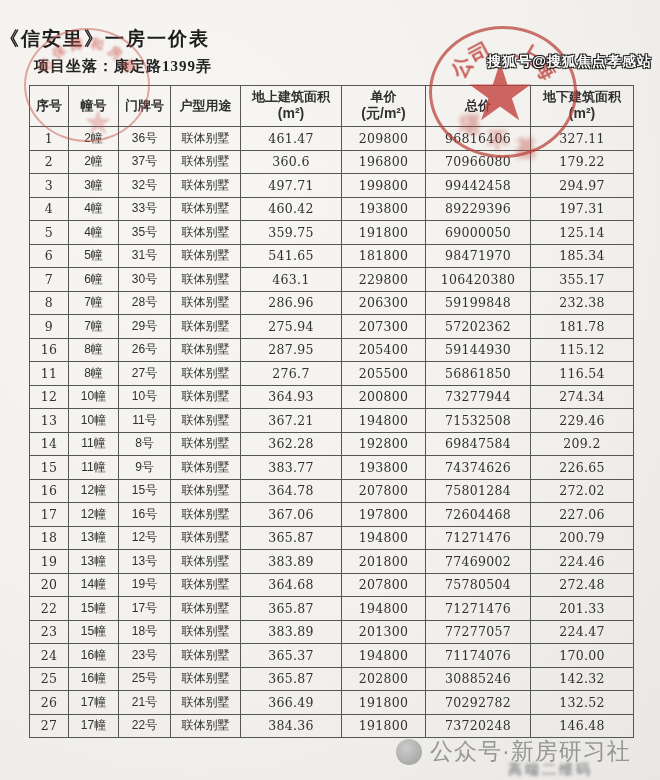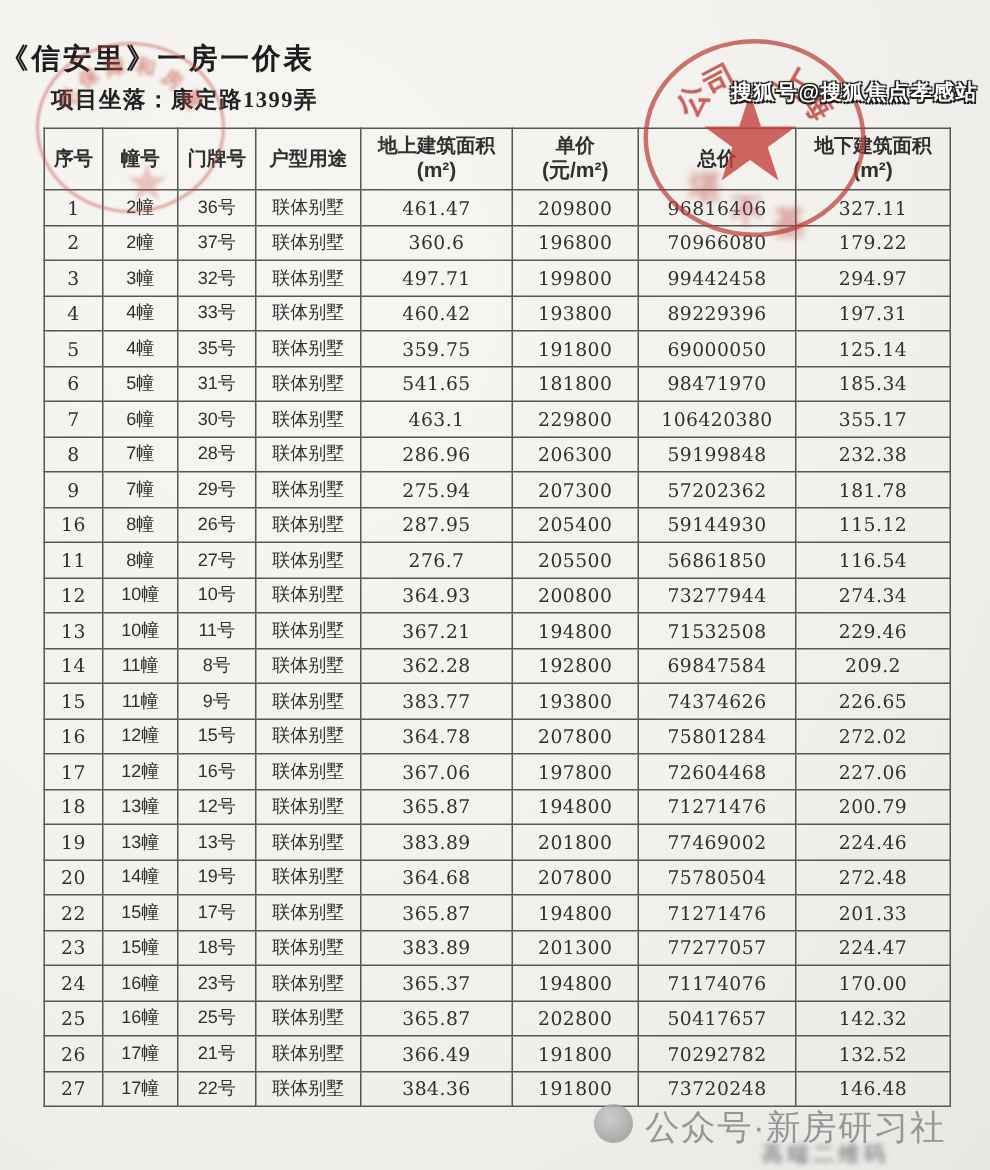--- a/index.html
+++ b/index.html
@@ -67,21 +67,21 @@
     position:absolute; transform:translate(-50%,-50%); line-height:1;
   }
   .seal-right .star{ left:68px; top:64px; font-size:80px; color:rgba(192,62,55,.78); filter:blur(.4px); }
   .seal-left  .star{ left:72px; top:92px; font-size:34px; color:rgba(201,84,76,.3); filter:blur(1px); }
   .seal .smear{
     position:absolute; transform:translate(-50%,-50%); font-size:22px; font-weight:bold;
     color:rgba(186,60,54,.5); filter:blur(2.2px); font-family:"Liberation Serif", serif;
   }
   
   .wm-bottom{
-    position:absolute; left:396px; top:736px; z-index:9; display:flex; align-items:flex-start;
+    position:absolute; left:396px; top:736px; z-index:9; display:flex; align-items:center;
     filter:blur(.5px);
   }
   .wm-bottom .logo{
     width:26px; height:26px; border-radius:50%;
     background:radial-gradient(circle at 40% 35%, #c4c4c4 0%, #9a9a9a 70%, #8a8a8a 100%);
     opacity:.8; margin-right:8px; flex:0 0 auto;
   }
   .wm-bottom .txt{
     font-size:23px; color:rgba(135,135,135,.85); letter-spacing:1px; white-space:nowrap;
     font-family:"Liberation Sans", sans-serif;
@@ -366,21 +366,21 @@
           <td class="num">71174076</td>
           <td class="num">170.00</td>
         </tr>
         <tr>
           <td class="num">25</td>
           <td>16幢</td>
           <td>25号</td>
           <td>联体别墅</td>
           <td class="num">365.87</td>
           <td class="num">202800</td>
-          <td class="num">50417657</td>
+          <td class="num">30885246</td>
           <td class="num">142.32</td>
         </tr>
         <tr>
           <td class="num">26</td>
           <td>17幢</td>
           <td>21号</td>
           <td>联体别墅</td>
           <td class="num">366.49</td>
           <td class="num">191800</td>
           <td class="num">70292782</td>

